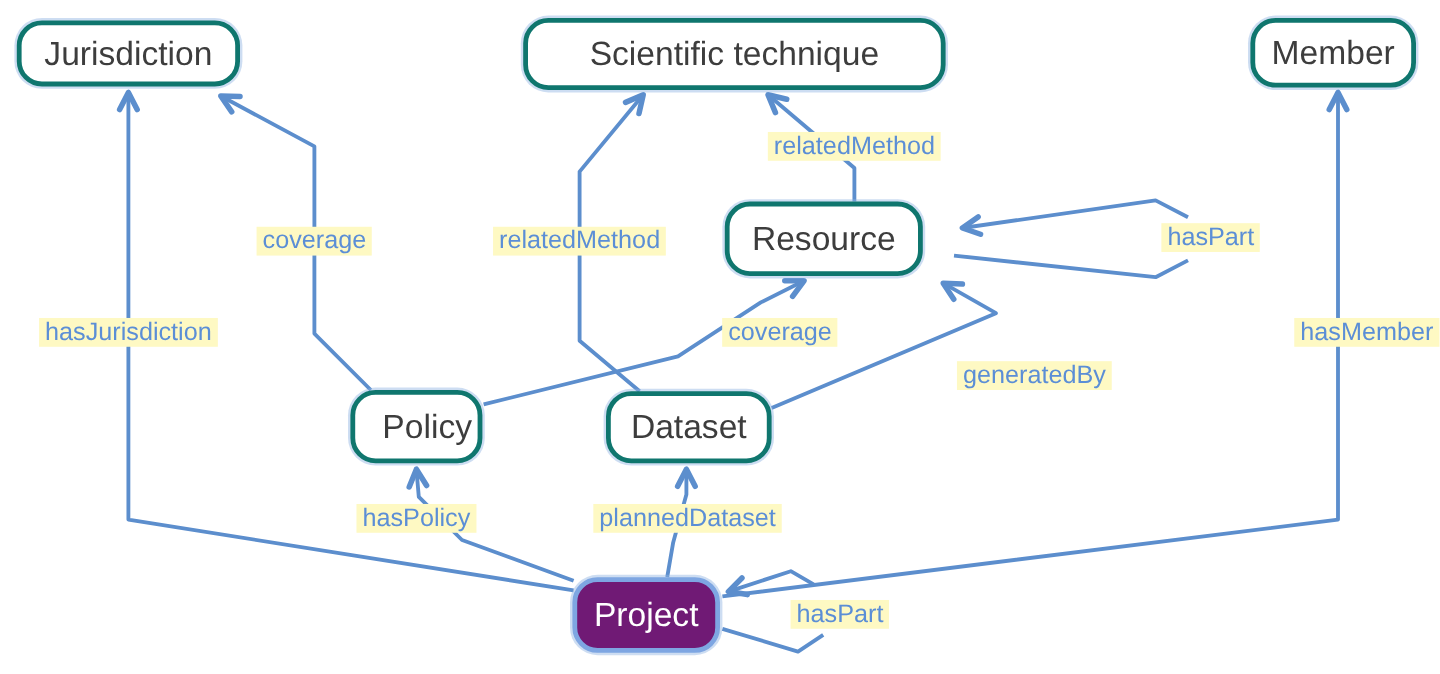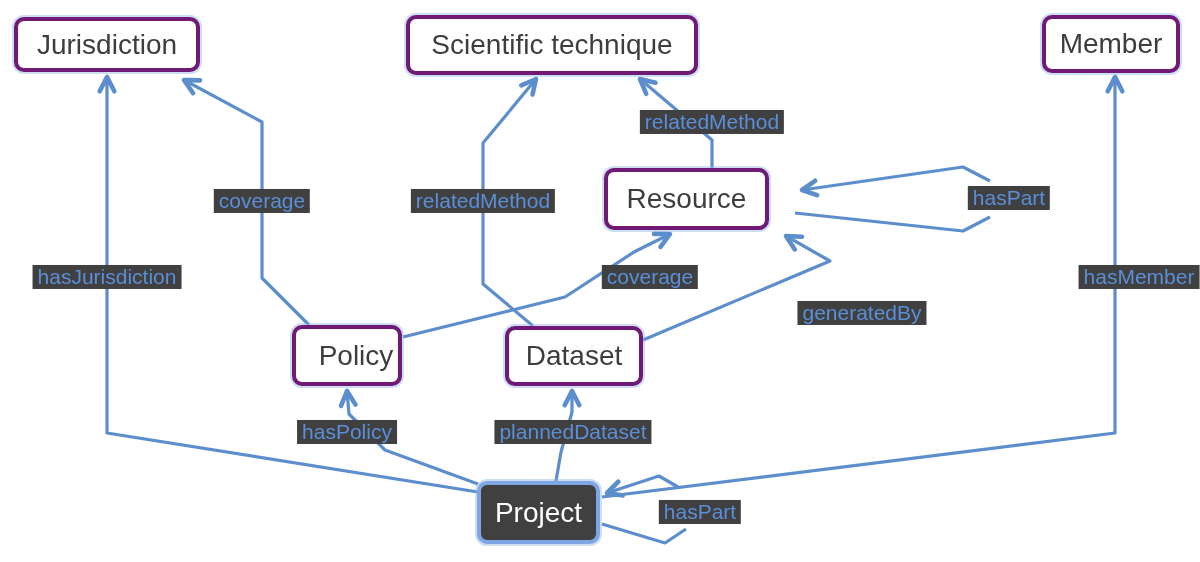--- a/index.html
+++ b/index.html
@@ -9,37 +9,37 @@
     background:#ffffff;
     font-family:"Liberation Sans", sans-serif;
     overflow:hidden;
   }
   #edge-layer{position:absolute;left:0;top:0;width:1200px;height:562px;}
   .node{
     position:absolute;
     box-sizing:border-box;
     display:flex;align-items:center;justify-content:center;
     background:#ffffff;
-    border:4px solid #701a75;
-    border-radius:10px;
+    border:4px solid #0f766e;
+    border-radius:21px;
     box-shadow:0 0 0 2px rgba(145,180,226,0.45);
     color:#3d3d3d;
     font-size:28px;
     white-space:nowrap;
     cursor:default;
   }
   .node.emphasis{
-    background:#404040;
+    background:#701a75;
     border-color:#7ea6e2;
     color:#ffffff;
   }
   .edge-label{
     position:absolute;
     transform:translate(-50%,-50%);
-    background:#404040;
+    background:#fef9c3;
     color:#5b8ed6;
     font-size:21px;
     line-height:1.05;
     padding:1px 5px;
     white-space:nowrap;
   }
   path.edge{stroke:#5c8ecd;stroke-width:3.2;fill:none;stroke-linejoin:round;stroke-linecap:butt;}
   path.arrowhead{stroke:#5c8ecd;stroke-width:4.6;fill:none;stroke-linejoin:round;stroke-linecap:round;}
 </style>
 </head>
@@ -80,20 +80,20 @@
       <div class="edge-label" style="left: 1115px; top: 277px; margin-left: 24px;">hasMember</div>
       <div class="edge-label" style="left: 650px; top: 277px;">coverage</div>
       <div class="edge-label" style="left: 862px; top: 277px; margin-top: 36px;">generatedBy</div>
       <div class="edge-label" style="left: 1009px; top: 198px;">hasPart</div>
       <div class="edge-label" style="left: 347px; top: 432px;">hasPolicy</div>
       <div class="edge-label" style="left: 573px; top: 432px;">plannedDataset</div>
       <div class="edge-label" style="left: 700px; top: 512px;">hasPart</div>
     </div>
   <div id="node-layer">
       <div class="node" style="left: 14px; top: 17px; width: 186px; height: 55px;">Jurisdiction</div>
-      <div class="node" style="left: 406px; top: 15px; width: 292px; height: 60px;">Scientific technique</div>
+      <div class="node" style="left: 436px; top: 15px; width: 352px; height: 60px;">Scientific technique</div>
       <div class="node" style="left: 1042px; top: 15px; width: 138px; height: 58px;">Member</div>
       <div class="node" style="left: 604px; top: 168px; width: 165px; height: 62px;">Resource</div>
       <div class="node" style="left: 292px; top: 325px; width: 110px; height: 61px; padding-left: 18px;">Policy</div>
       <div class="node" style="left: 505px; top: 326px; width: 138px; height: 60px;">Dataset</div>
       <div class="node emphasis" style="left: 477px; top: 481px; width: 123px; height: 63px;">Project</div>
     </div>
 </div>
 
 </body></html>

